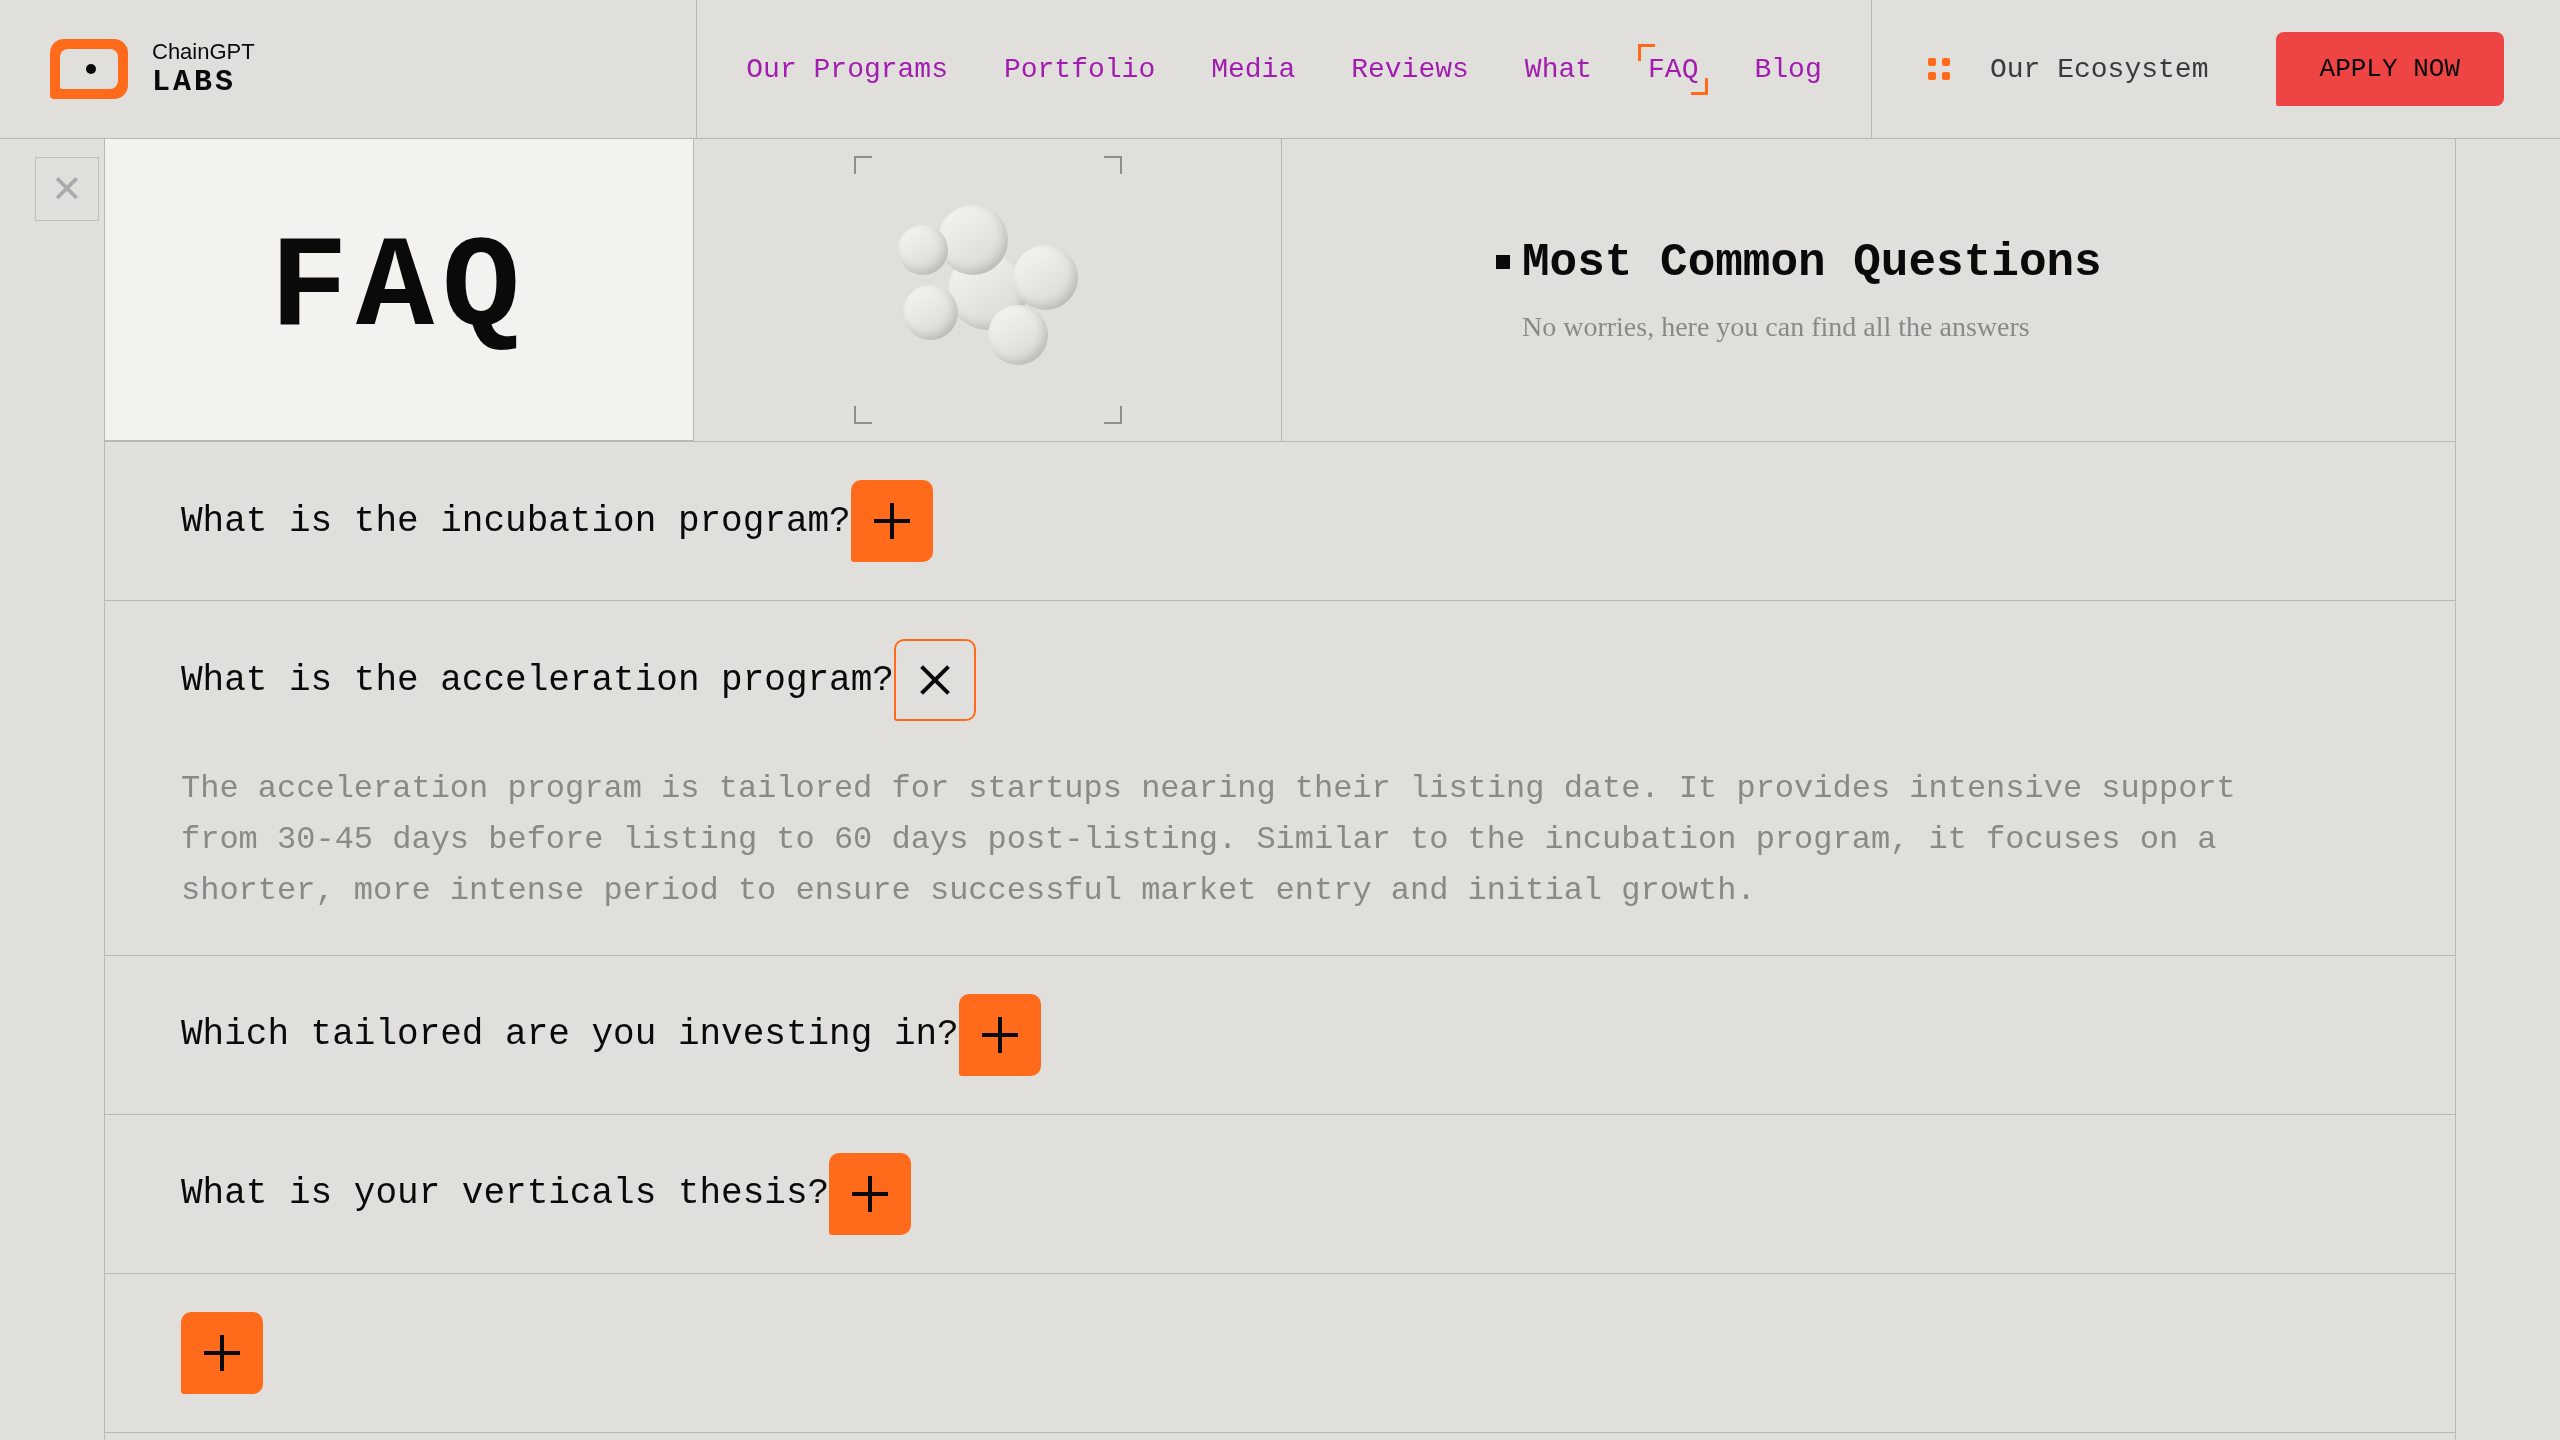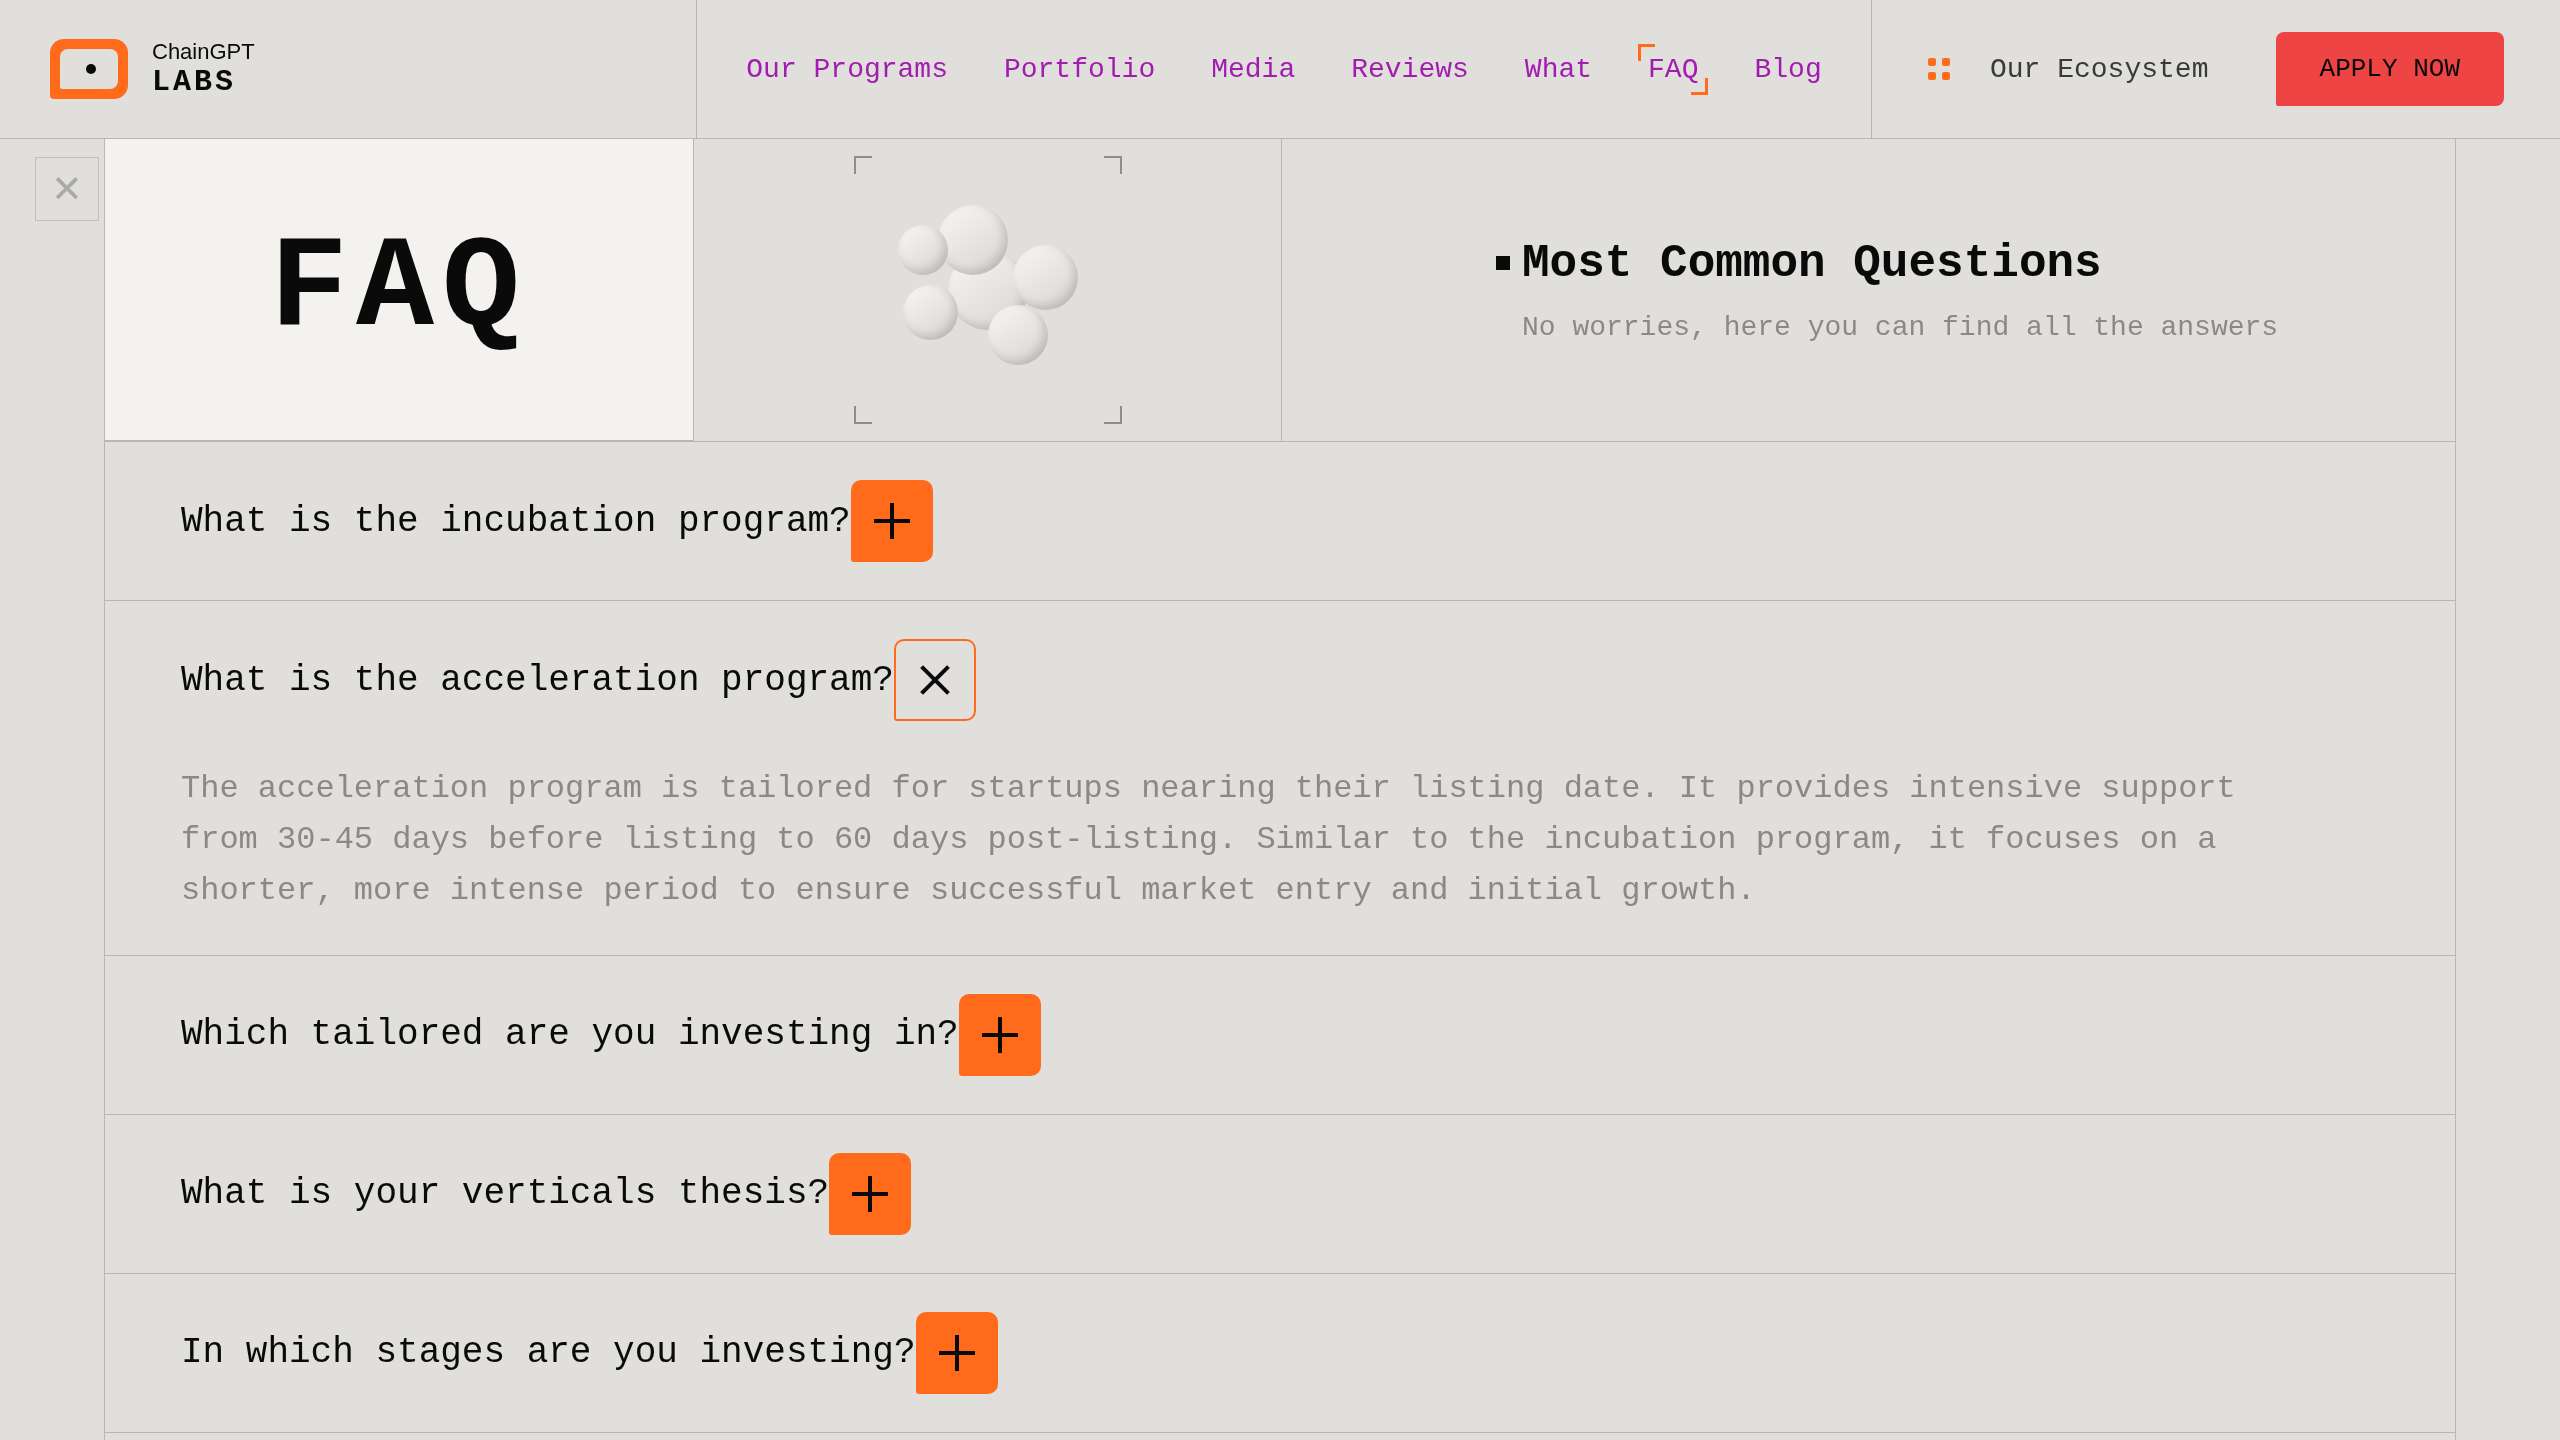--- a/index.html
+++ b/index.html
@@ -182,21 +182,21 @@
 }
 .hero-heading::before{
   content:'';position:absolute;
   left:-26px;top:18px;
   width:14px;height:14px;
   background:#0a0a0a;
 }
 .hero-sub{
   font-size:28px;
   color:#8a8986;
-  font-family:Liberation Mono, monospace;
+  font-family:Liberation Serif, serif;
 }
 .faq-list{
   border-left:1px solid #b8b7b4;
   border-right:1px solid #b8b7b4;
 }
 .faq-item{
   border-top:1px solid #b8b7b4;
   padding:38px 76px;
   display:flex;flex-direction:column;
 }
@@ -335,21 +335,20 @@
     <div class="faq-item">
       <div class="faq-row">
         <span class="faq-q">What is your verticals thesis?</span>
         <div class="faq-toggle plus">
             <div class="plus-icon"></div>
           </div>
       </div>
     </div>
     <div class="faq-item">
       <div class="faq-row">
-        <span class="faq-q">In which stages are you investing?</span>
         <div class="faq-toggle plus">
             <div class="plus-icon"></div>
           </div>
       </div>
     </div>
     <div class="faq-item" style="border-bottom:1px solid #b8b7b4;height:30px;padding:12px 76px;"></div>
   </section>
 </main>
 
 </body></html>

